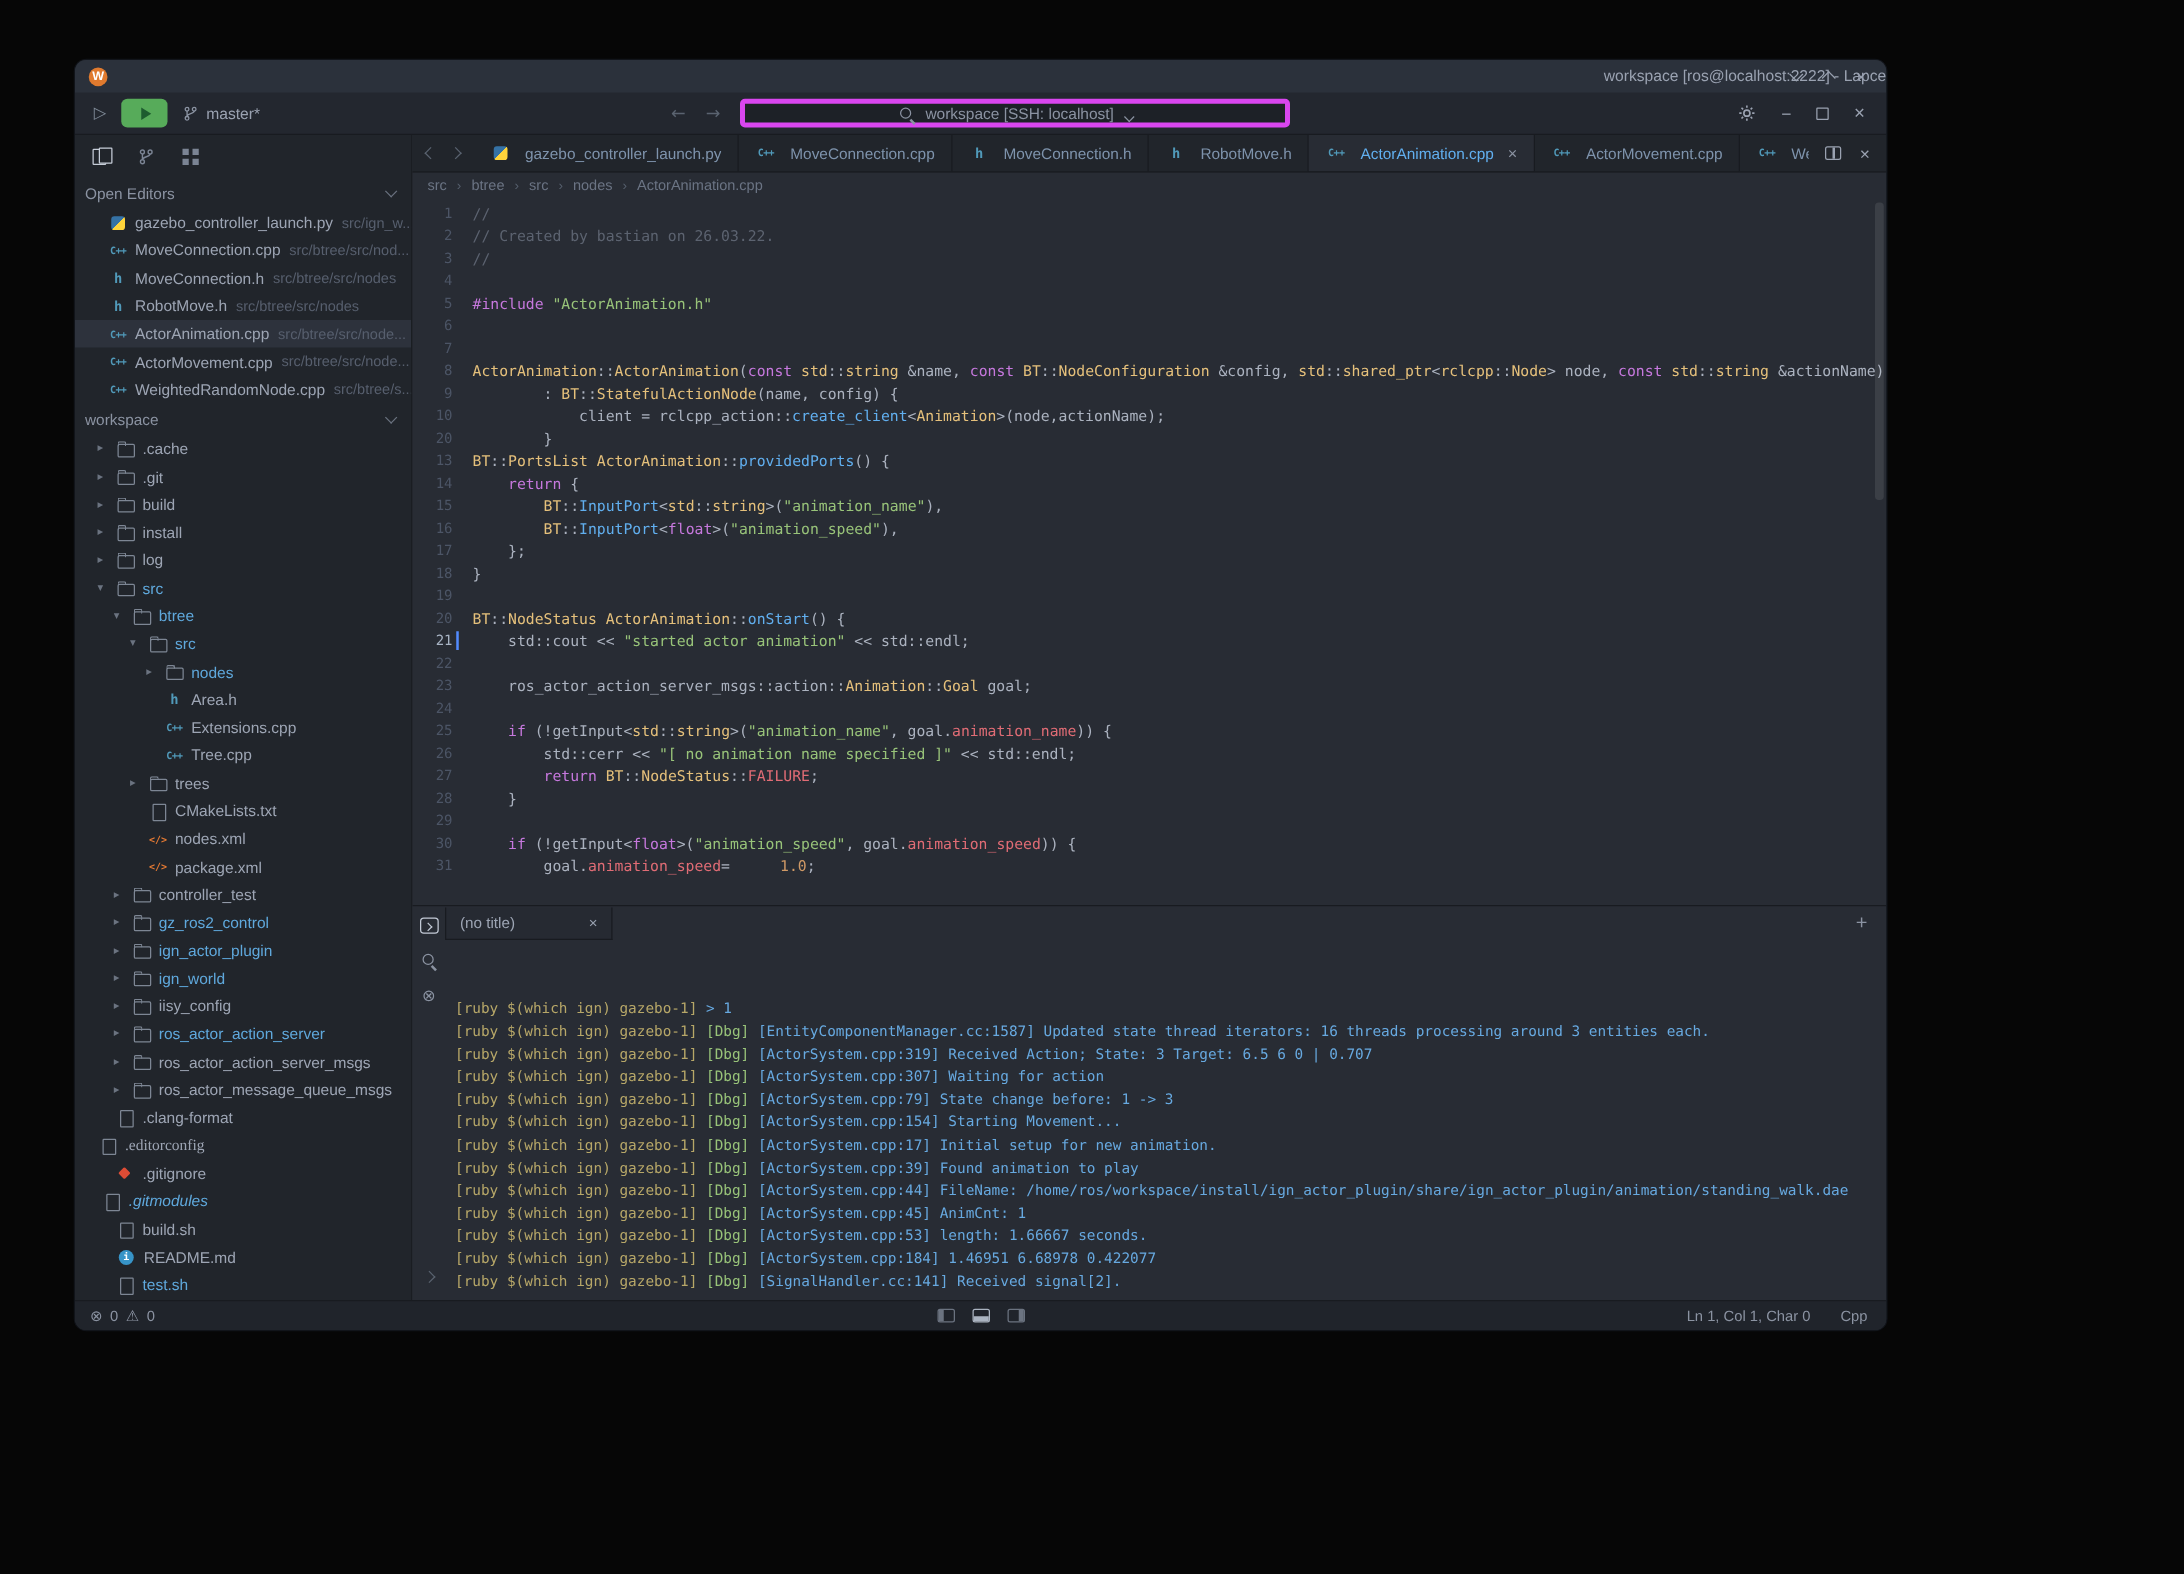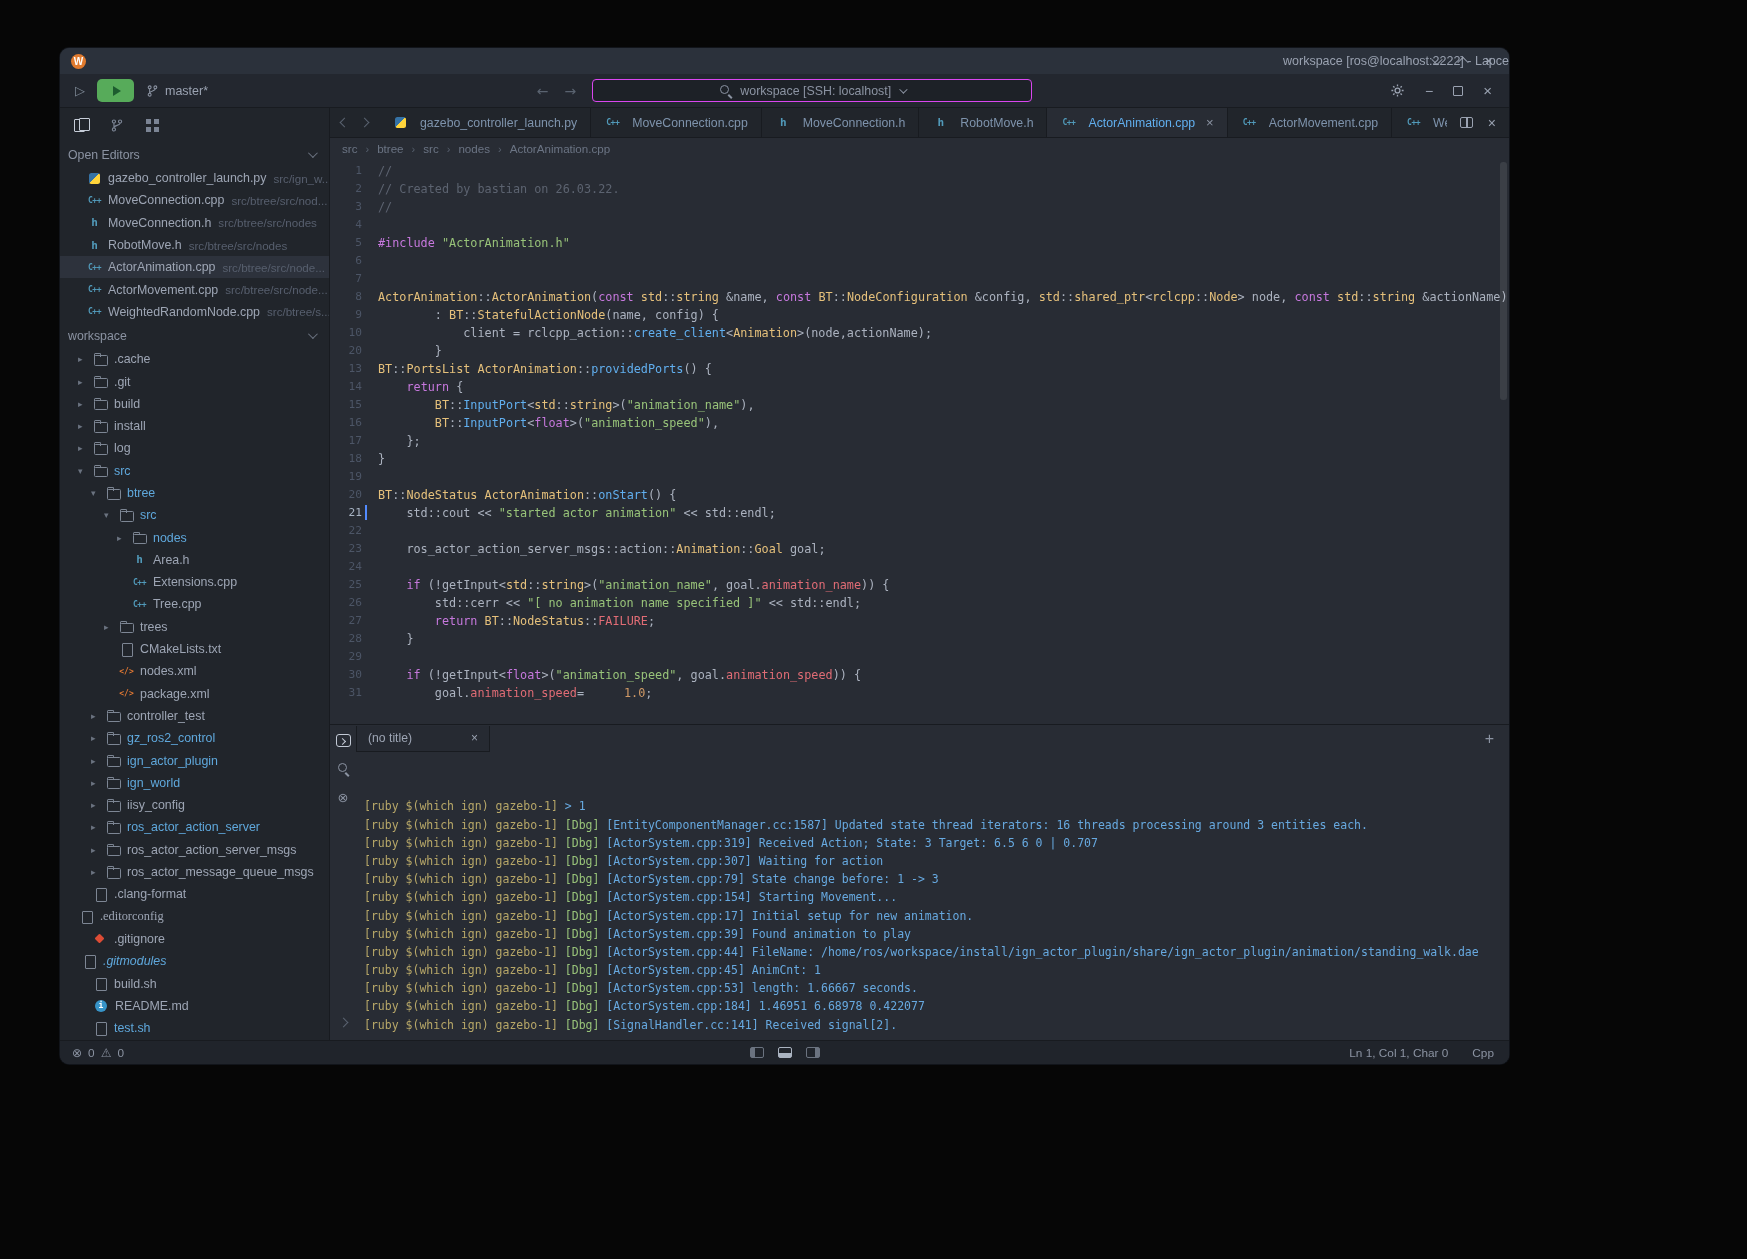--- a/index.html
+++ b/index.html
@@ -24,22 +24,22 @@
 
   
   .toolbar{height:34px;background:#23272f;border-bottom:1px solid #181b20;display:flex;align-items:center;flex:none;}
   .tbar-left{display:flex;align-items:center;gap:12px;padding-left:15px;width:440px;flex:none;}
   .run-outline{color:#7f8a97;font-family:"DejaVu Sans",sans-serif;font-size:13px;}
   .run-btn{width:37px;height:23px;background:#57ab5a;border-radius:5px;display:flex;align-items:center;justify-content:center;}
   .run-tri{width:0;height:0;border-left:8px solid #1d5c2f;border-top:5px solid transparent;border-bottom:5px solid transparent;margin-left:2px;}
   .branch{display:flex;align-items:center;gap:6px;color:#9aa2b1;font-size:12.5px;}
   .tbar-center{flex:1;display:flex;align-items:center;justify-content:center;gap:16px;}
   .nav-ar{color:#5a6370;font-family:"DejaVu Sans",sans-serif;font-size:14px;}
-  .searchbox{width:440px;height:23px;background:#1d2127;border:1px solid #d946ef;border-radius:4px;
-             display:flex;align-items:center;justify-content:center;gap:8px;color:#8b93a2;font-size:12.4px;}
+  .searchbox{width:440px;height:23px;background:#1d2127;border:4px solid #d946ef;border-radius:4px;
+             display:flex;align-items:flex-end;justify-content:center;gap:8px;color:#8b93a2;font-size:12.4px;}
   .mag{position:relative;width:13px;height:13px;display:inline-block;}
   .mag::before{content:"";position:absolute;left:1px;top:1px;width:7px;height:7px;border:1.4px solid #8b93a2;border-radius:50%;}
   .mag::after{content:"";position:absolute;left:9.5px;top:9.5px;width:4.5px;height:1.5px;background:#8b93a2;transform:rotate(45deg);transform-origin:0 0;}
   .mini-chev{width:6px;height:6px;border-right:1.3px solid #8b93a2;border-bottom:1.3px solid #8b93a2;transform:rotate(45deg) translateY(-2px);}
   .tbar-right{width:440px;flex:none;display:flex;justify-content:flex-end;align-items:center;gap:20px;padding-right:17px;color:#9aa2b1;}
   .sq{width:10px;height:10px;border:1.3px solid #9aa2b1;display:inline-block;border-radius:1px;}
   .minus{font-size:14px;}
 
   
   .main{flex:1;display:flex;min-height:0;}

